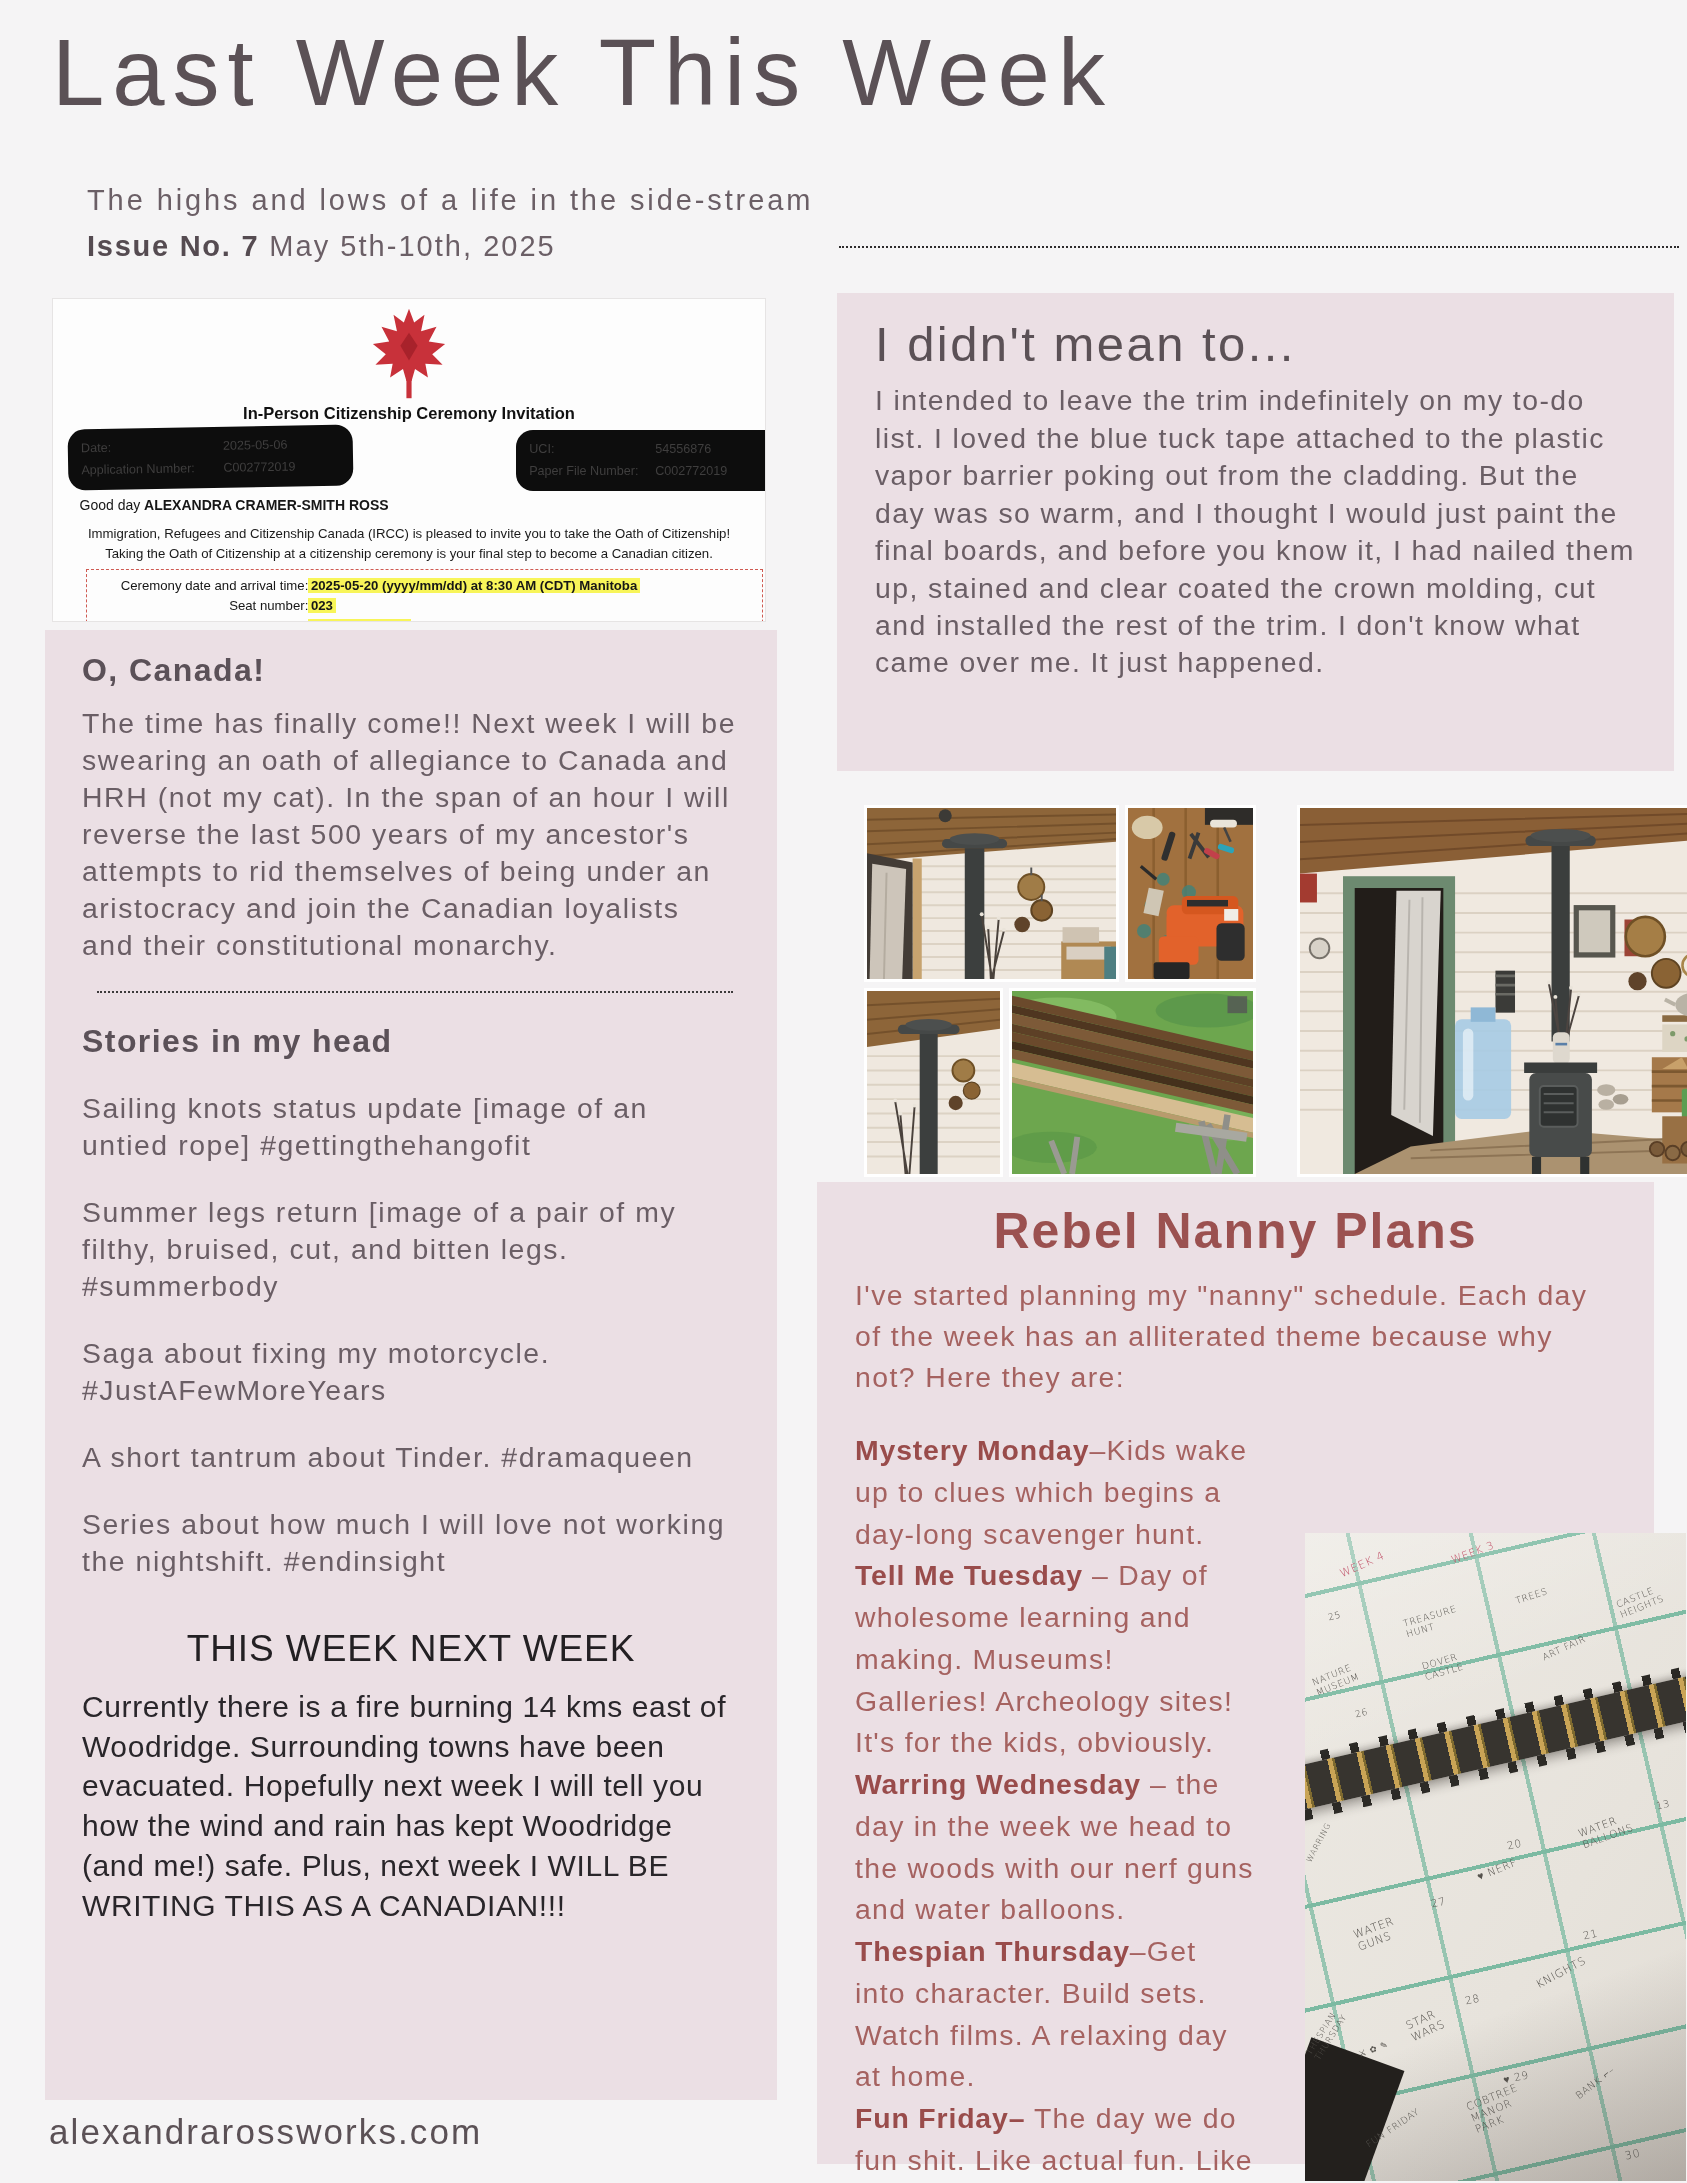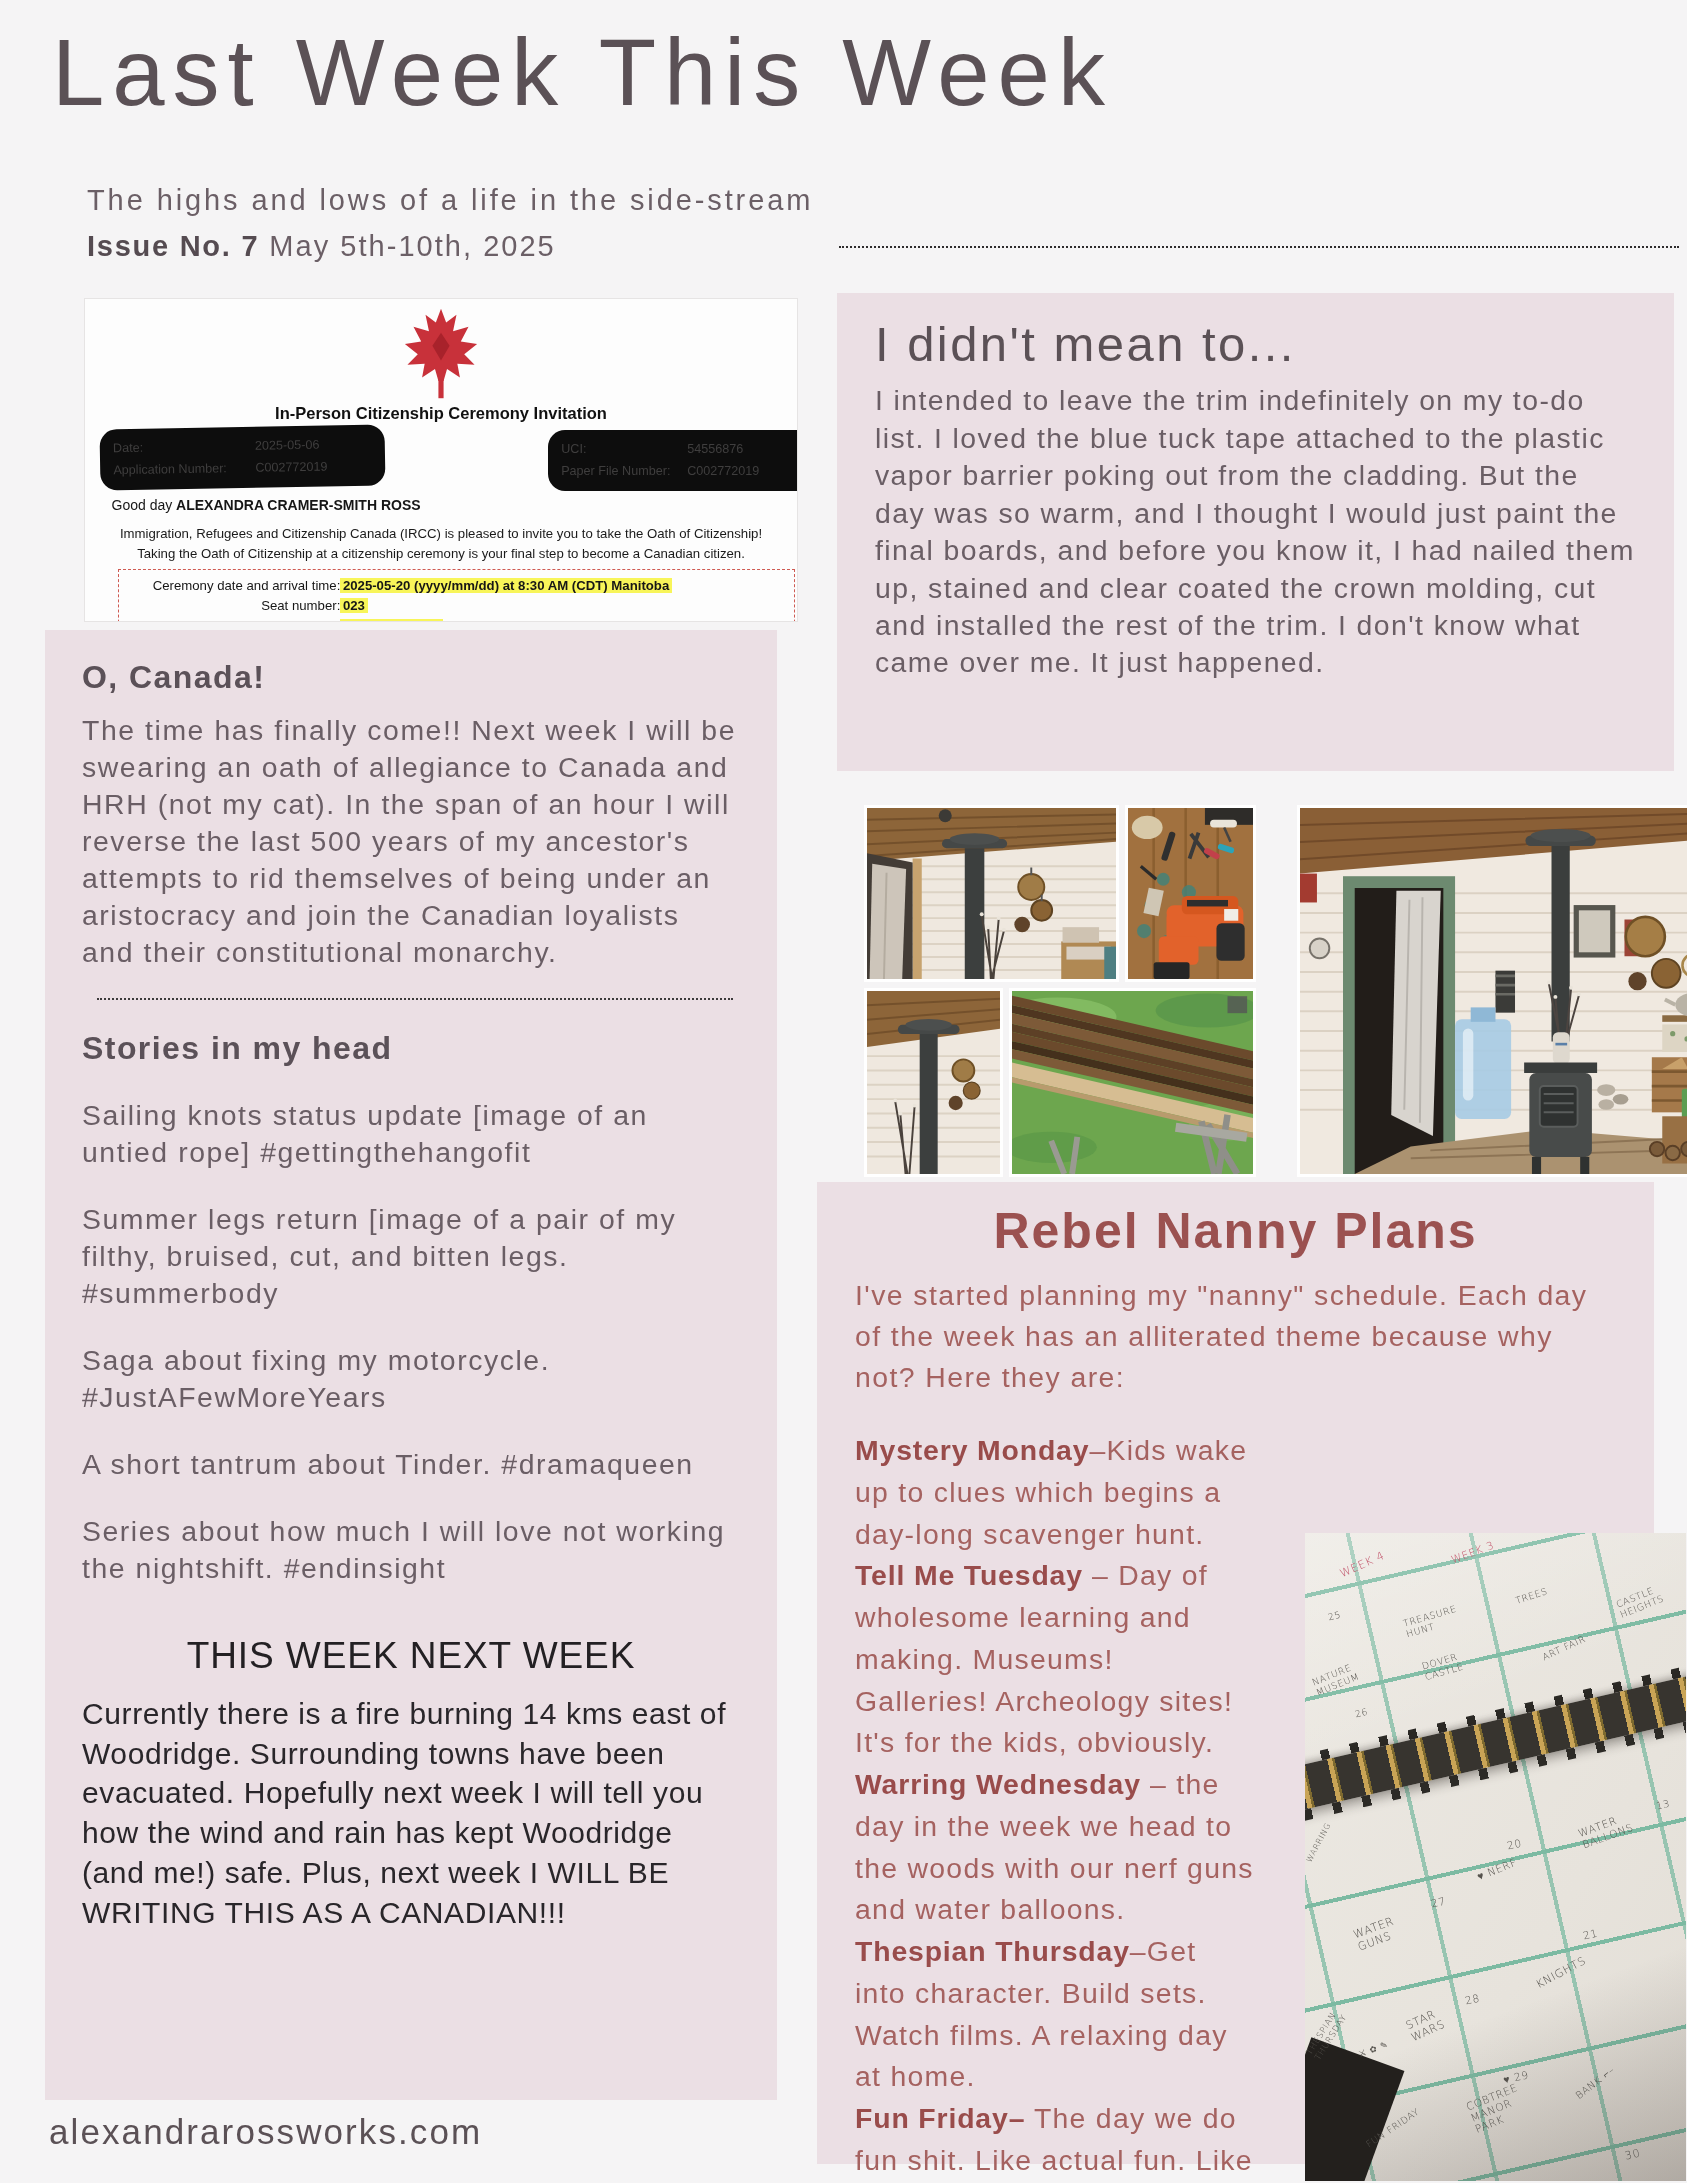--- a/index.html
+++ b/index.html
@@ -9,21 +9,21 @@
   .main-title{position:absolute;left:52px;top:18.5px;font-size:94px;font-weight:300;
               letter-spacing:.085em;color:#5b5156;white-space:nowrap;}
   .subtitle{position:absolute;left:87px;top:184px;font-size:29px;font-weight:300;
             letter-spacing:.10em;color:#6b5f66;white-space:nowrap;}
   .issue-line{position:absolute;left:87px;top:230px;font-size:29px;letter-spacing:.07em;
               color:#6b5f66;font-weight:300;white-space:nowrap;}
   .issue-line b{color:#554b51;font-weight:bold;letter-spacing:.06em;}
   .head-rule{position:absolute;left:839px;right:8px;top:246px;border-top:2.6px dotted #2e2c2d;}
   
   .invite{position:absolute;left:52px;top:298px;width:712px;height:322px;background:#fdfdfd;
-          border:0.7px solid #e6e4e4;overflow:hidden;font-family:"Liberation Sans",sans-serif;margin-left:32px;}
+          border:0.7px solid #e6e4e4;overflow:hidden;font-family:"Liberation Sans",sans-serif;}
   .leaf{position:absolute;left:50%;top:8px;transform:translateX(-50%);}
   .inv-title{position:absolute;left:0;right:0;top:105px;text-align:center;font-size:16.5px;
              font-weight:bold;color:#111;letter-spacing:0;}
   .redact{position:absolute;background:#0d0d0d;border-radius:17px;color:#3f3e3e;
           font-size:12.6px;padding:9.3px 13.2px;line-height:1.7;}
   .redact .row{display:flex;white-space:nowrap;}
   .redact .lab{width:142px;flex:none;}
   .redact.r-left{left:14.6px;top:128px;width:259px;transform:rotate(-1deg);}
   .redact.r-right{left:463px;top:131px;width:243px;}
   .redact.r-right .lab{width:126px;}
@@ -31,21 +31,21 @@
   .greeting b{font-weight:bold;}
   .inv-body{position:absolute;left:0;right:0;top:225px;text-align:center;font-size:13.2px;
             color:#1a1a1a;line-height:1.55;}
   .inv-table{position:absolute;left:33px;top:270px;right:2px;border:1.3px dashed #cf5a52;
              padding:8px 9.3px 13.2px 9.3px;font-size:13.2px;color:#161616;text-align:right;}
   .inv-row{display:flex;margin-bottom:5.3px;align-items:flex-start;}
   .inv-row .lab{width:212px;flex:none;}
   .inv-row .val{background:#f8f559;font-weight:bold;padding:0 2.6px;}
   
   .pinkbox{position:absolute;background:#ebdfe4;box-sizing:border-box;}
-  .box-left{left:45px;top:630px;width:732px;height:1470px;padding:29px 37px;}
+  .box-left{left:45px;top:630px;width:732px;height:1470px;padding:22px 37px;}
   .sec-h{font-size:32px;font-weight:bold;color:#5b5158;letter-spacing:.045em;margin:0;}
   .body-p{font-size:28.4px;font-weight:300;line-height:1.30;letter-spacing:.055em;
           color:#6a5e65;margin:16px 0 0 0;}
   .divider{border-top:2px dotted #3c3a3b;margin:28px 6.6px 30px 14.6px;}
   .story-p{font-size:28.4px;font-weight:300;line-height:1.30;letter-spacing:.055em;
            color:#6a5e65;margin:30px 0 0 0;}
   .tw-h{font-size:37px;font-weight:400;letter-spacing:.025em;color:#232023;margin:48px 0 0 0;text-align:center;}
   .tw-p{font-size:30px;font-weight:300;line-height:1.33;letter-spacing:.02em;
         color:#29262a;margin:17px 0 0 0;}
   .site-footer{position:absolute;left:49px;top:2112px;font-size:35px;font-weight:300;

